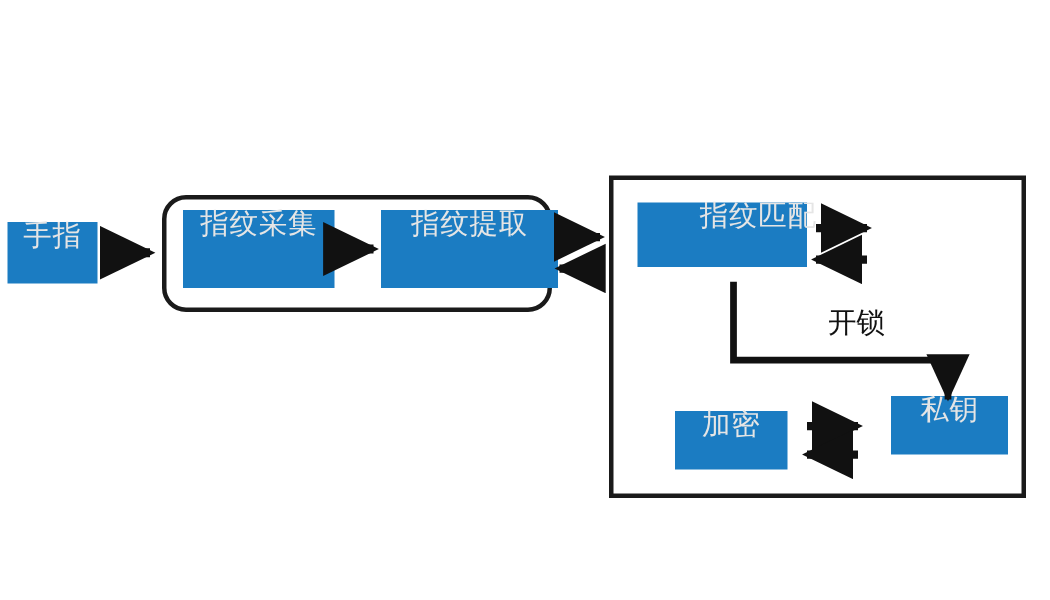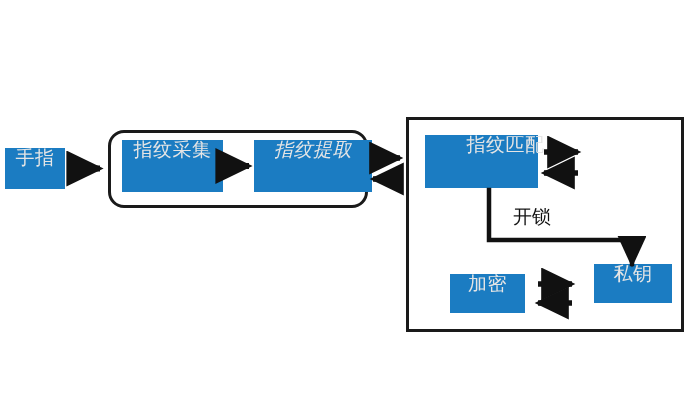--- a/index.html
+++ b/index.html
@@ -73,38 +73,38 @@
   <div class="group-rect" style="left:406px; top:117px; width:278px; height:215px;"></div>
 
   <div class="node" style="left:5px; top:148px; width:60px; height:41px;">
     <span>手指</span>
   </div>
 
   <div class="node" style="left:122px; top:140px; width:101px; height:52px;">
     <span>指纹采集</span>
   </div>
 
-  <div class="node" style="left:254px; top:140px; width:118px; height:52px;font-style:italic;">
+  <div class="node" style="left:254px; top:140px; width:118px; height:52px;">
     <span>指纹提取</span>
   </div>
 
-  <div class="node" style="left:425px; top:135px; width:113px; height:53px;padding-left:48px;">
+  <div class="node" style="left:425px; top:135px; width:113px; height:43px;padding-left:48px;">
     <span>指纹匹配</span>
   </div>
 
 
   <div class="node" style="left:450px; top:274px; width:75px; height:39px;">
     <span>加密</span>
   </div>
 
   <div class="node" style="left:594px; top:264px; width:78px; height:39px;">
     <span>私钥</span>
   </div>
 
-  <div class="edge-label" style="left:513px; top:207px;">
+  <div class="edge-label" style="left:552px; top:207px;font-family:Liberation Mono, monospace;">
     <span>开锁</span>
   </div>
 
   <svg class="overlay" viewBox="0 0 700 400">
     <defs>
       <marker id="ah" markerWidth="7" markerHeight="7" refX="5.6" refY="3" orient="auto" markerUnits="strokeWidth">
         <path d="M0,0 L6.2,3 L0,6 z" fill="#111111"></path>
       </marker>
       <marker id="ah2" markerWidth="8" markerHeight="8" refX="6.2" refY="3.2" orient="auto" markerUnits="strokeWidth">
         <path d="M0,0 L7,3.2 L0,6.4 z" fill="#111111"></path>

